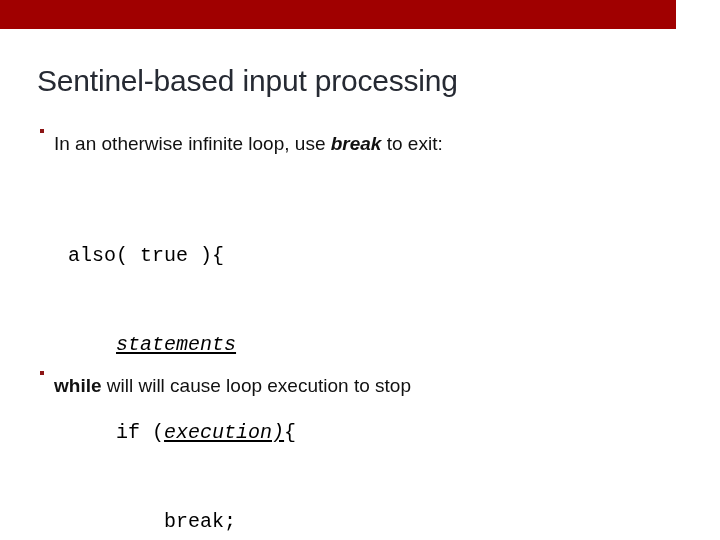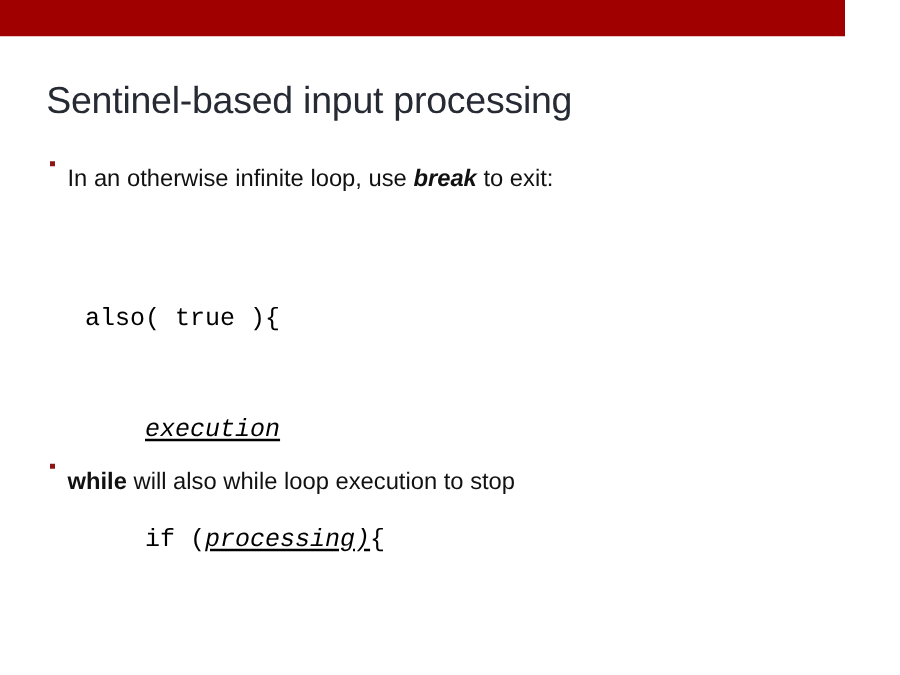--- a/index.html
+++ b/index.html
@@ -98,27 +98,27 @@
 
   <div class="bullet-row" id="bullet-1">
     <span class="bullet-dot" style="background: rgb(140, 21, 21);"></span>
     <span class="bullet-text" style="color: rgb(17, 17, 17);">
       <span>In an otherwise infinite loop, use </span><span class="bi">break</span><span> to exit:</span>
     </span>
   </div>
 
   <div id="code-block">
     <span class="code-line"><span></span><span>also( true ){</span><span class="ital-u"></span><span></span></span>
-    <span class="code-line"><span>    </span><span></span><span class="ital-u">execution</span><span></span></span>
-    <span class="code-line"><span>    </span><span>if (</span><span class="ital-u">processing)</span><span>{</span></span>
-    <span class="code-line"><span>        </span><span class="ital-u"></span><span></span></span>
+    <span class="code-line"><span>    </span><span></span><span class="ital-u">statements</span><span></span></span>
+    <span class="code-line"><span>    </span><span>if (</span><span class="ital-u">execution)</span><span>{</span></span>
+    <span class="code-line"><span>        </span><span>break;</span><span class="ital-u"></span><span></span></span>
     
     
   </div>
 
   <div class="bullet-row" id="bullet-2">
     <span class="bullet-dot" style="background: rgb(140, 21, 21);"></span>
     <span class="bullet-text" style="color: rgb(17, 17, 17);">
-      <span></span><span class="b">while</span><span> will also while loop execution to stop</span>
+      <span></span><span class="b">while</span><span> will will cause loop execution to stop</span>
     </span>
   </div>
 
 </div>
 
 </body></html>

